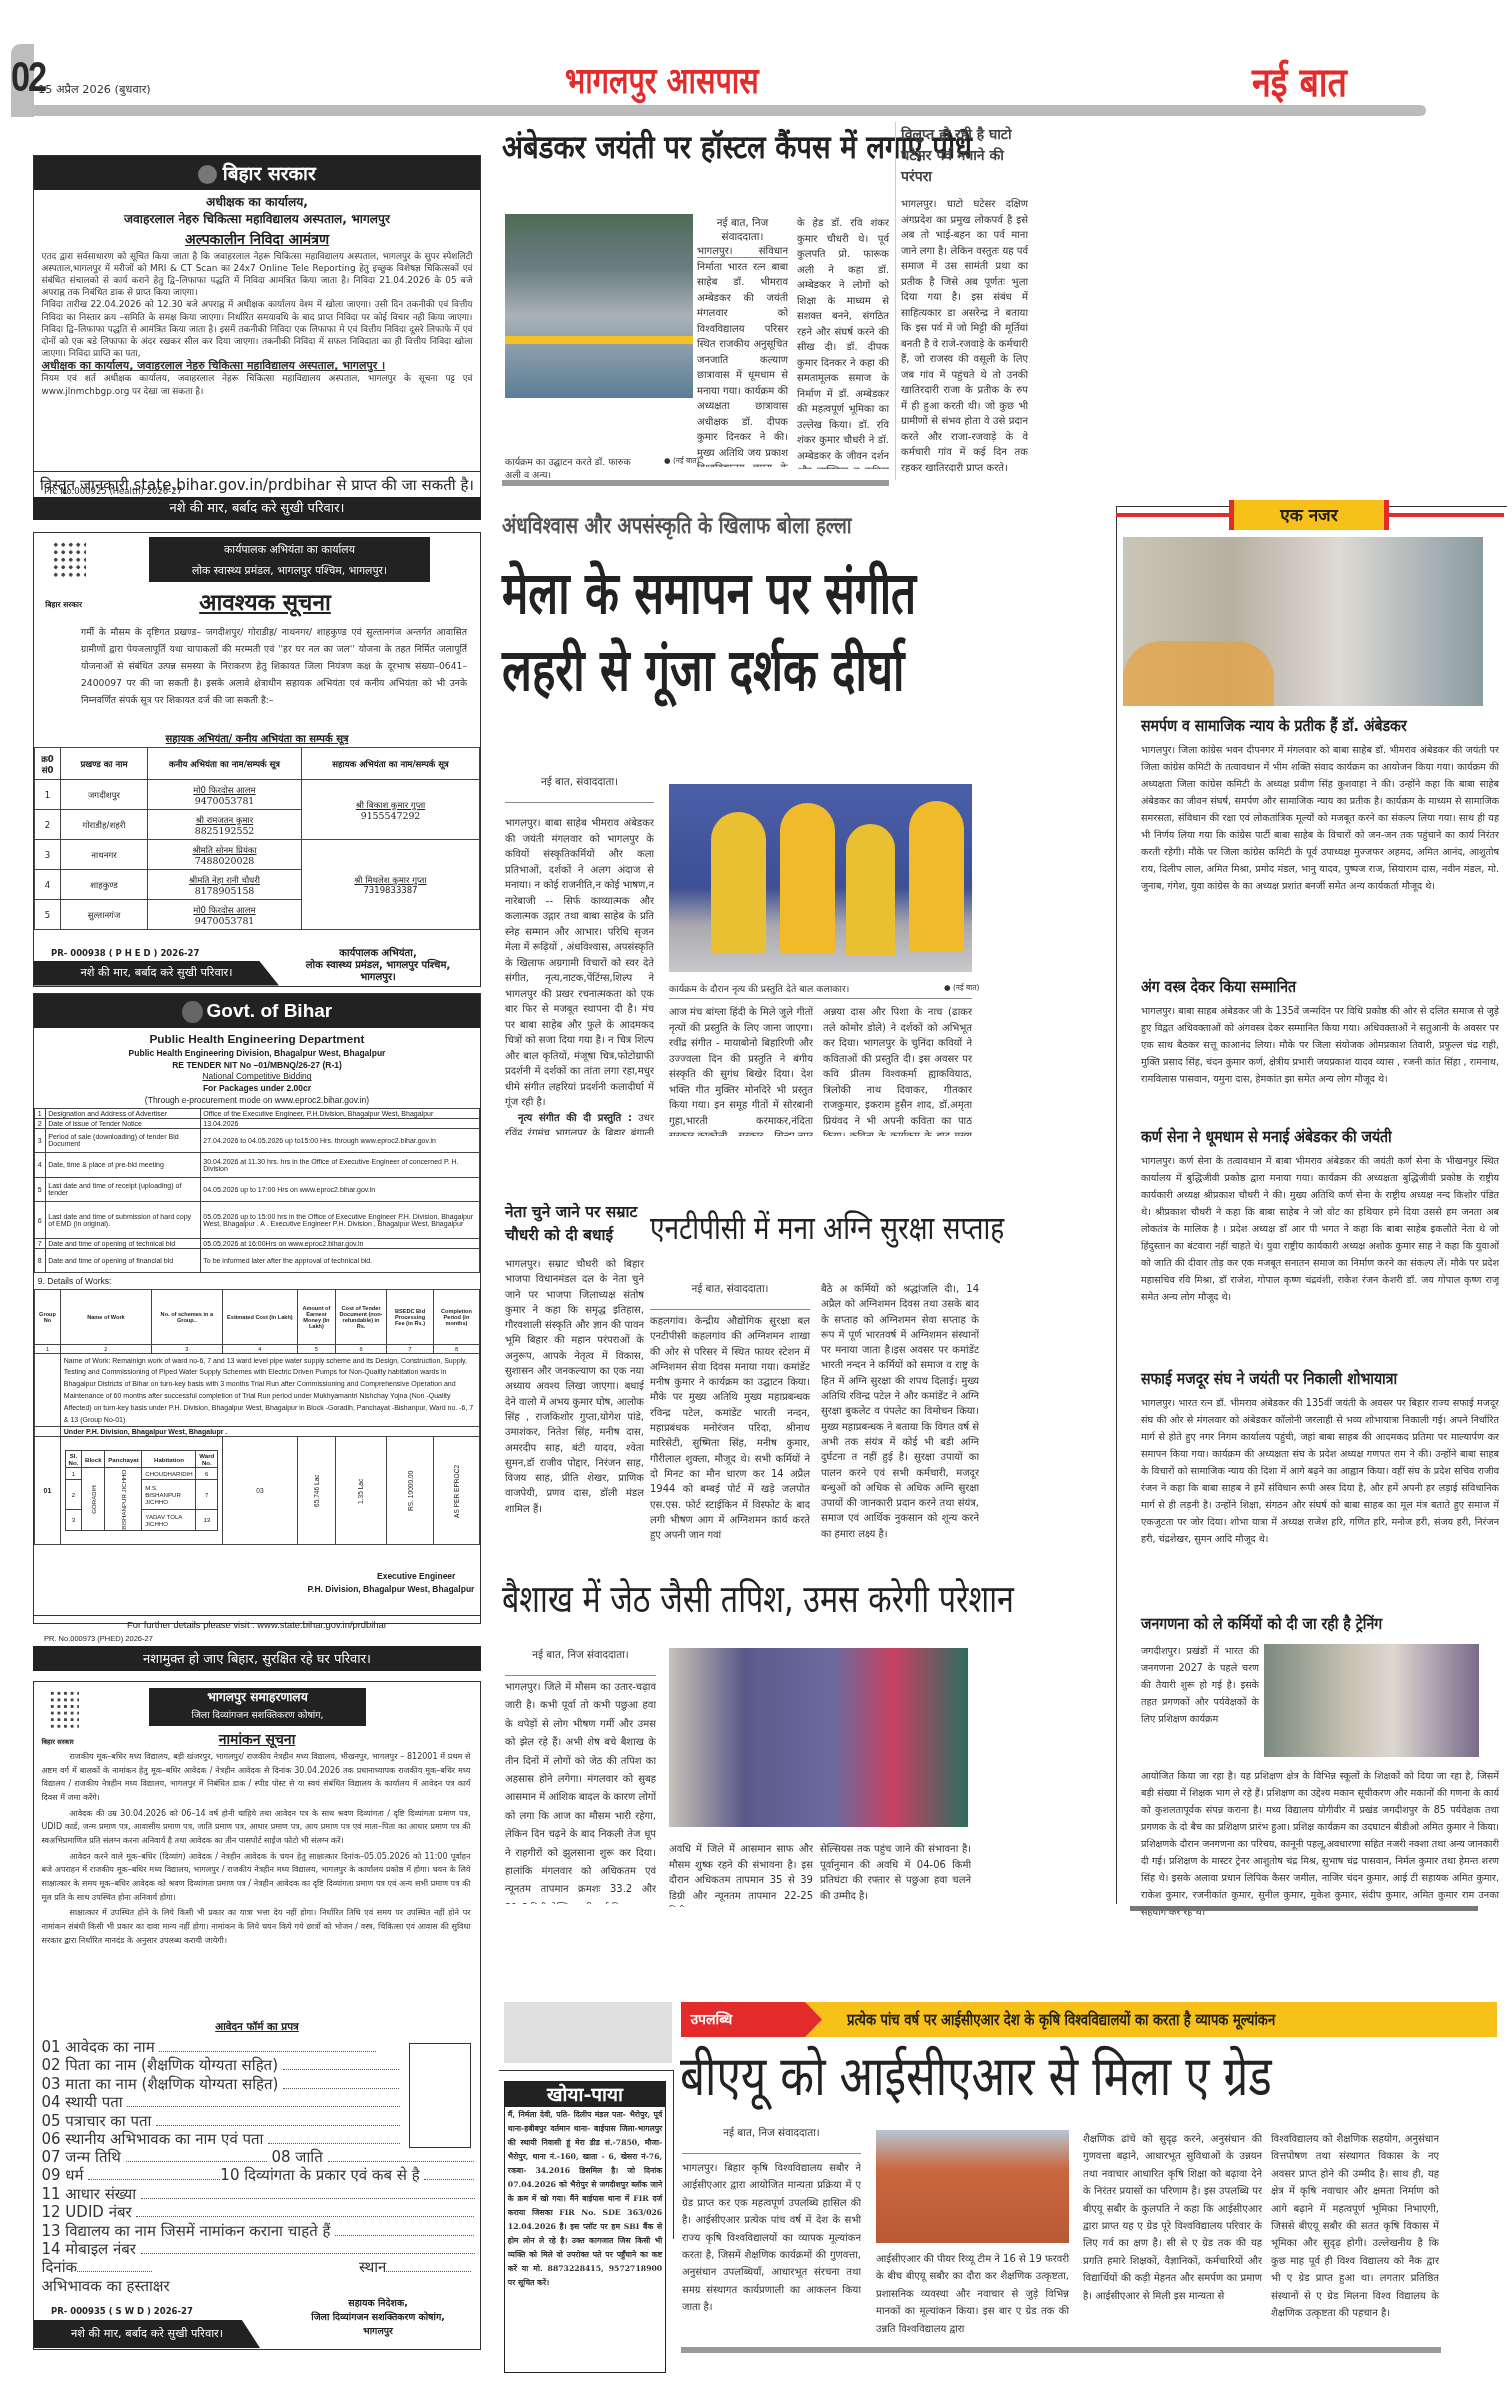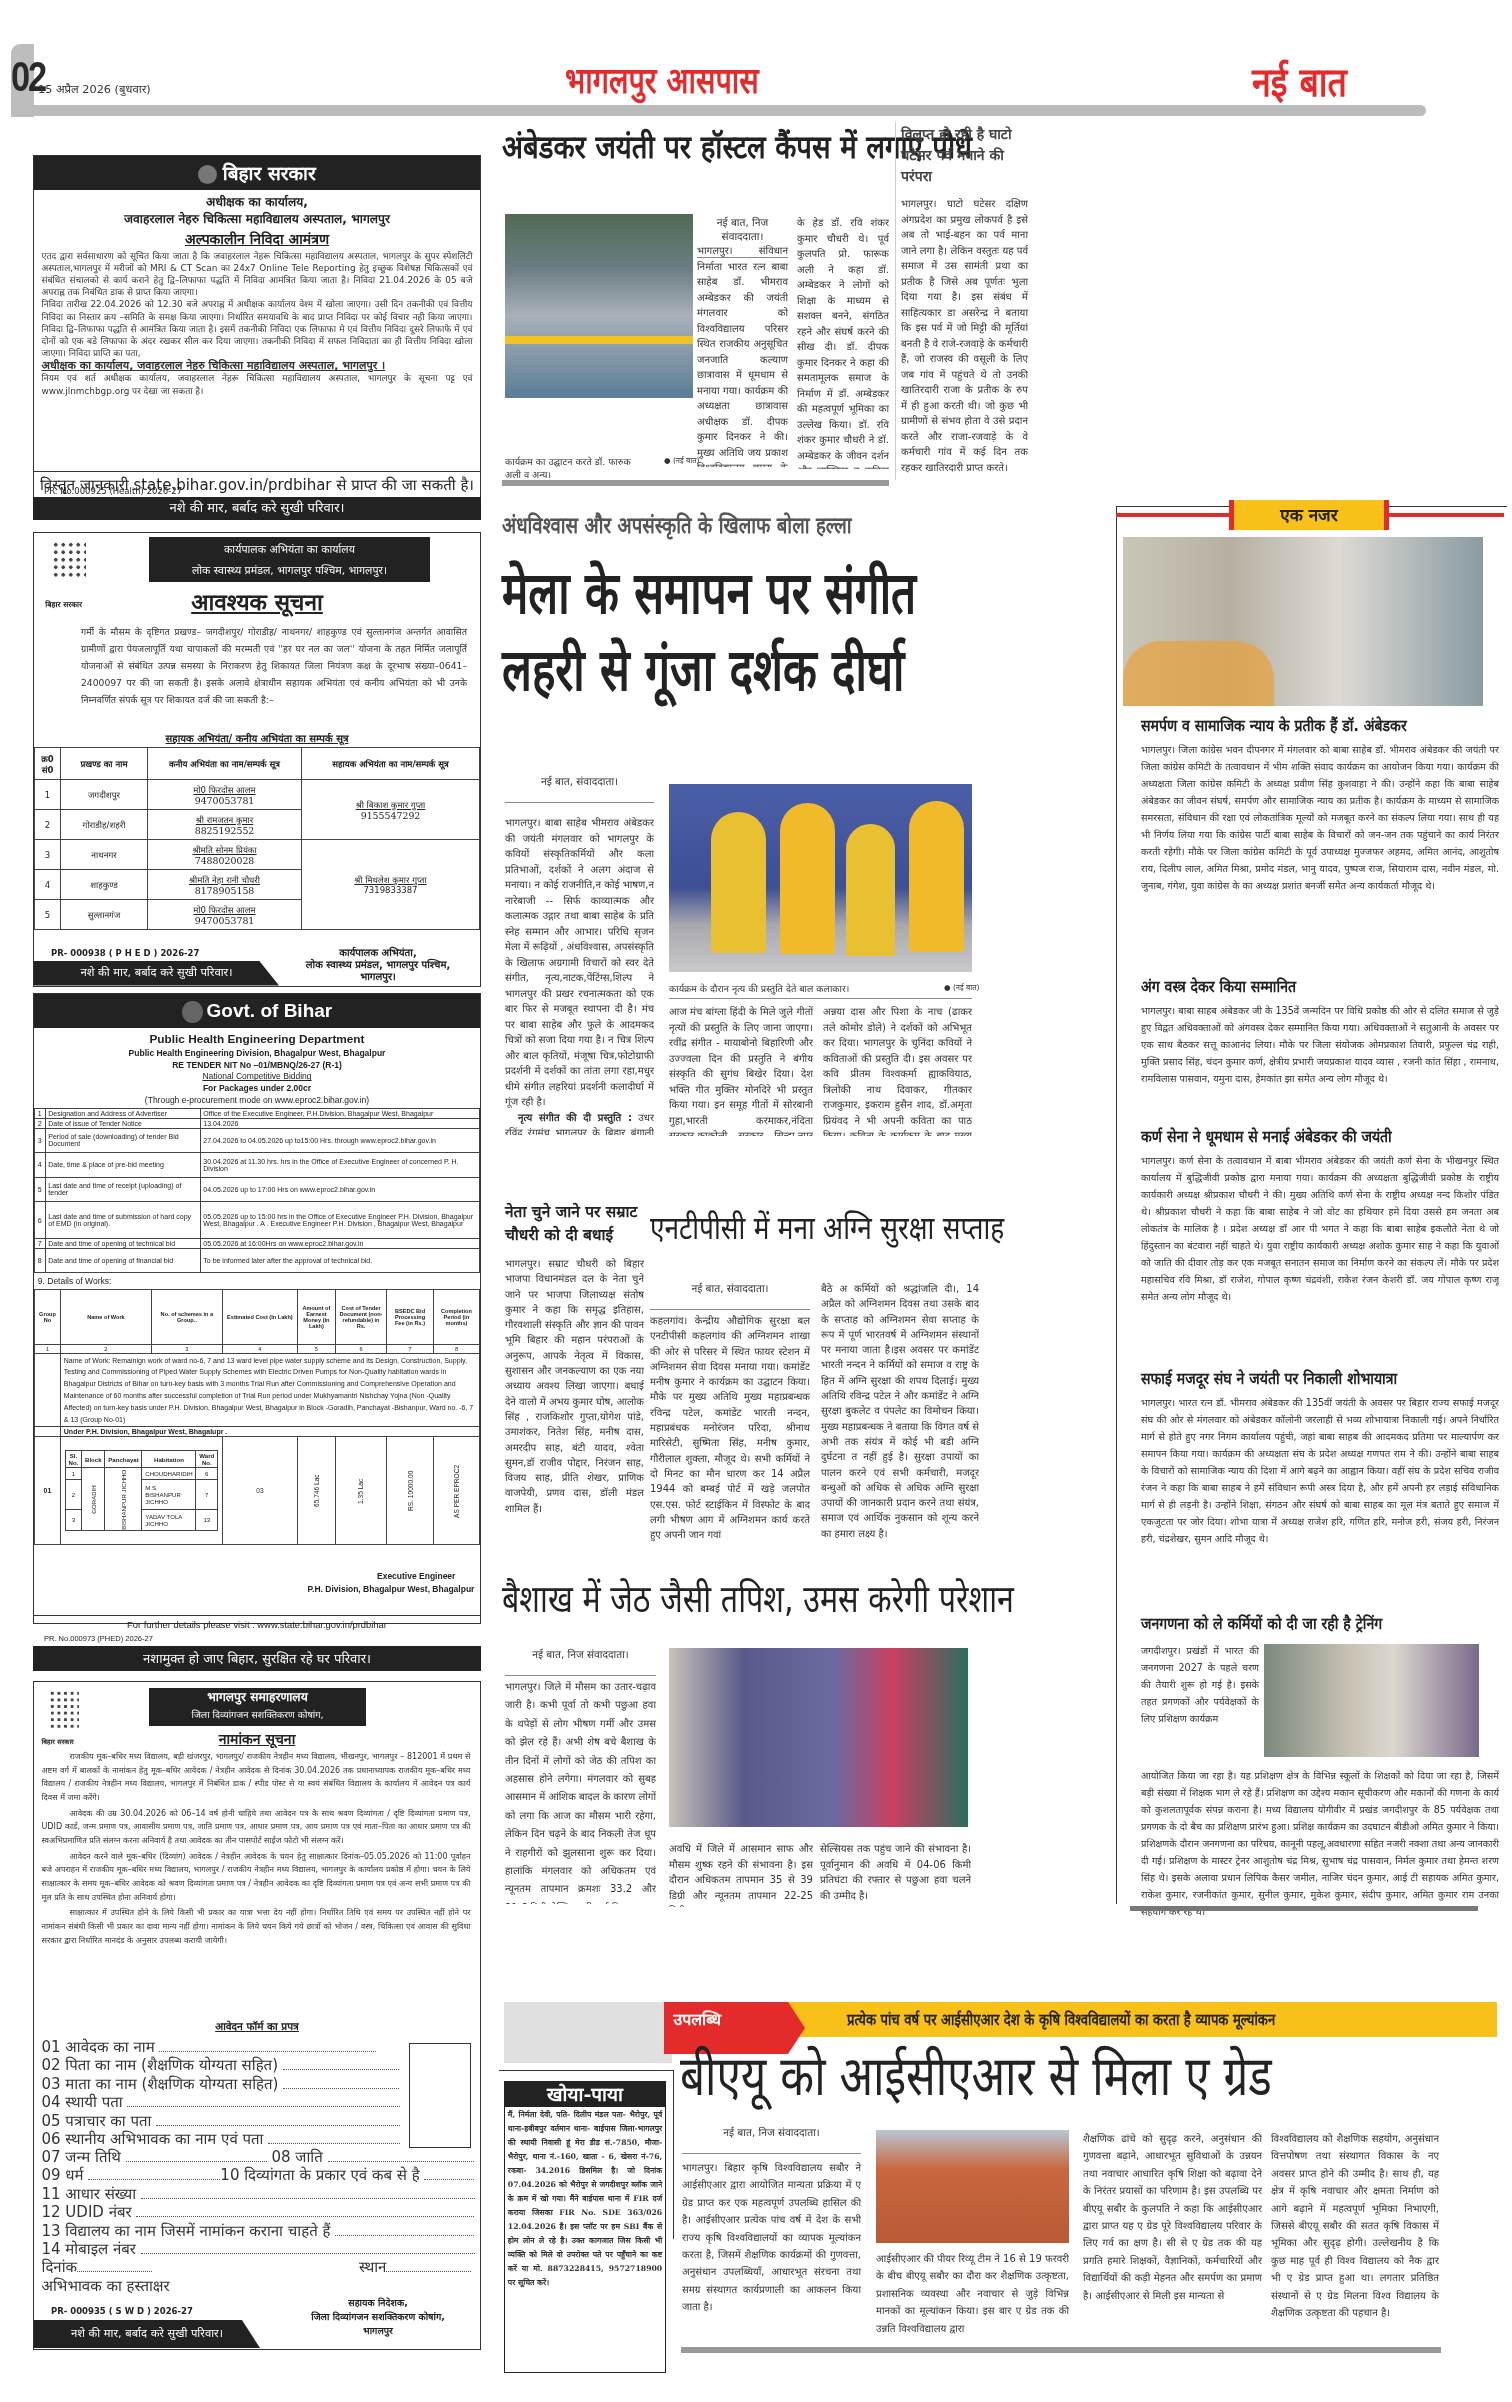--- a/index.html
+++ b/index.html
@@ -58,21 +58,21 @@
 
 <div class="abs box" style="left:33px;top:532px;width:448px;height:455px">
   <div class="abs" style="left:11.3px;top:7.5px;width:47px;height:56px">
     <div style="width:34px;height:38px;margin:0 auto;background:radial-gradient(circle,#444 30%,transparent 32%) 0 0/7.5px 7.5px"></div>
   </div>
   <div class="abs b" style="left:11.3px;top:66px;font-size:7.5px">बिहार सरकार</div>
   <div class="abs blackbar" style="left:115px;top:3.8px;width:281px;height:45px;font-size:10.8px;line-height:21px;padding-top:1.9px">
     <div>कार्यपालक अभियंता का कार्यालय</div>
     <div>लोक स्वास्थ्य प्रमंडल, भागलपुर पश्चिम, भागलपुर।</div>
   </div>
-  <div class="abs tc b u" style="left:0;top:53px;width:100%;font-size:22.6px">आवश्यक सूचना</div>
+  <div class="abs tc b u" style="left:8px;top:53px;width:100%;font-size:22.6px">आवश्यक सूचना</div>
   <div class="abs t" style="left:47px;top:90px;width:386px;font-size:9.2px;line-height:17px">गर्मी के मौसम के दृष्टिगत प्रखण्ड– जगदीशपुर/ गोराडीह/ नाथनगर/ शाहकुण्ड एवं सुल्तानगंज अन्तर्गत आवासित ग्रामीणों द्वारा पेयजलापूर्ति यथा चापाकलों की मरम्मती एवं ''हर घर नल का जल'' योजना के तहत निर्मित जलापूर्ति योजनाओं से संबंधित उत्पन्न समस्या के निराकरण हेतु शिकायत जिला नियंत्रण कक्ष के दूरभाष संख्या–0641–2400097 पर की जा सकती है। इसके अलावे क्षेत्राधीन सहायक अभियंता एवं कनीय अभियंता को भी उनके निम्नवर्णित संपर्क सूत्र पर शिकायत दर्ज की जा सकती है:–</div>
   <div class="abs tc b u" style="left:0;top:198px;width:100%;font-size:10px">सहायक अभियंता/ कनीय अभियंता का सम्पर्क सूत्र</div>
   <div class="abs" style="left:0;top:214px;width:100%">
     <table>
       <tbody>
           <tr style="height:32px">
         <th style="width:26px">क्र0 सं0</th>
         <th style="width:87px">प्रखण्ड का नाम</th>
         <th style="width:154px">कनीय अभियंता का नाम/सम्पर्क सूत्र</th>
         <th>सहायक अभियंता का नाम/सम्पर्क सूत्र</th>
@@ -401,21 +401,21 @@
 <div class="abs col" style="left:820px;top:1841px;width:151px;height:66px;line-height:15.5px">सेल्सियस तक पहुंच जाने की संभावना है। पूर्वानुमान की अवधि में 04-06 किमी प्रतिघंटा की रफ्तार से पछुआ हवा चलने की उम्मीद है।</div>
 
 <div class="abs" style="left:504px;top:2002px;width:168px;height:61px;background:#e0e0e0"></div>
 <div class="abs" style="left:499px;top:2070px;width:175px;border-top:0.9px solid #333;border-right:0.9px solid #333;height:169px"></div>
 <div class="abs" style="left:504px;top:2081px;width:162px;border:1.9px solid #222;height:292px">
   <div class="blackbar" style="font:bold 19px 'DejaVu Serif',serif;height:24.5px;line-height:24.5px">खोया-पाया</div>
   <div class="t" style="font:bold 7.7px 'DejaVu Serif',serif;line-height:14px;padding:1.9px 2.8px">मैं, निर्मला देवी, पति- दिलीप मंडल पता- भैरोपुर, पूर्व थाना-हबीबपुर वर्तमान थाना- बाईपास जिला-भागलपुर की स्थायी निवासी हूं मेरा डीड सं.-7850, मौजा-भैरोपुर, थाना नं.-160, खाता - 6, खेसरा नं-76, रकबा- 34.2016 डिसमिल है। जो दिनांक 07.04.2026 को भैरोपुर से जगदीशपुर ब्लॉक जाने के क्रम में खो गया। मैंने बाईपास थाना में FIR दर्ज कराया जिसका FIR No. SDE 363/026 12.04.2026 है। इस प्लॉट पर हम SBI बैंक से होम लोन ले रहे है। उक्त कागजात जिस किसी भी व्यक्ति को मिले वो उपरोक्त पते पर पहुँचाने का कष्ट करें या मो. 8873228415, 9572718900 पर सूचित करें।</div>
 </div>
 
 <div class="abs" style="left:681px;top:2002px;width:816px;height:35px;background:#f7c11a"></div>
-<div class="abs redtag" style="left:664px;top:2002px;width:141px;height:52px;font-size:16px;line-height:35px;padding-left:9.4px;clip-path:polygon(0 0,88% 0,100% 50%,88% 100%,0 100%)">उपलब्धि</div>
+<div class="abs redtag" style="left:681px;top:2002px;width:141px;height:35px;font-size:14px;line-height:35px;padding-left:9.4px;clip-path:polygon(0 0,88% 0,100% 50%,88% 100%,0 100%)">उपलब्धि</div>
 <div class="abs hl" style="left:847px;top:2008px;font-size:16px;transform:scaleX(.82)">प्रत्येक पांच वर्ष पर आईसीएआर देश के कृषि विश्वविद्यालयों का करता है व्यापक मूल्यांकन</div>
 <div class="abs hl" style="left:680px;top:2036px;font-size:55px;font-weight:normal;transform:scaleX(.8)">बीएयू को आईसीएआर से मिला ए ग्रेड</div>
 <div class="abs byline" style="left:682px;top:2125px;width:179px">नई बात, निज संवाददाता।</div>
 <div class="abs col" style="left:682px;top:2159px;width:179px;height:179px;line-height:17.4px">भागलपुर। बिहार कृषि विश्वविद्यालय सबौर ने आईसीएआर द्वारा आयोजित मान्यता प्रक्रिया में ए ग्रेड प्राप्त कर एक महत्वपूर्ण उपलब्धि हासिल की है। आईसीएआर प्रत्येक पांच वर्ष में देश के सभी राज्य कृषि विश्वविद्यालयों का व्यापक मूल्यांकन करता है, जिसमें शैक्षणिक कार्यक्रमों की गुणवत्ता, अनुसंधान उपलब्धियाँ, आधारभूत संरचना तथा समग्र संस्थागत कार्यप्रणाली का आकलन किया जाता है।</div>
 <div class="abs photo" style="left:876px;top:2130px;width:193px;height:113px;background:linear-gradient(180deg,#b8c6d4 0%,#c9673f 35%,#b85a35 100%)"></div>
 <div class="abs col" style="left:876px;top:2250px;width:193px;height:89px;line-height:17.4px">आईसीएआर की पीयर रिव्यू टीम ने 16 से 19 फरवरी के बीच बीएयू सबौर का दौरा कर शैक्षणिक उत्कृष्टता, प्रशासनिक व्यवस्था और नवाचार से जुड़े विभिन्न मानकों का मूल्यांकन किया। इस बार ए ग्रेड तक की उन्नति विश्वविद्यालय द्वारा</div>
 <div class="abs col" style="left:1083px;top:2130px;width:179px;height:212px;line-height:17.4px">शैक्षणिक ढांचे को सुदृढ़ करने, अनुसंधान की गुणवत्ता बढ़ाने, आधारभूत सुविधाओं के उन्नयन तथा नवाचार आधारित कृषि शिक्षा को बढ़ावा देने के निरंतर प्रयासों का परिणाम है। इस उपलब्धि पर बीएयू सबौर के कुलपति ने कहा कि आईसीएआर द्वारा प्राप्त यह ए ग्रेड पूरे विश्वविद्यालय परिवार के लिए गर्व का क्षण है। सी से ए ग्रेड तक की यह प्रगति हमारे शिक्षकों, वैज्ञानिकों, कर्मचारियों और विद्यार्थियों की कड़ी मेहनत और समर्पण का प्रमाण है। आईसीएआर से मिली इस मान्यता से</div>
 <div class="abs col" style="left:1271px;top:2130px;width:168px;height:212px;line-height:17.4px">विश्वविद्यालय को शैक्षणिक सहयोग, अनुसंधान वित्तपोषण तथा संस्थागत विकास के नए अवसर प्राप्त होने की उम्मीद है। साथ ही, यह क्षेत्र में कृषि नवाचार और क्षमता निर्माण को आगे बढ़ाने में महत्वपूर्ण भूमिका निभाएगी, जिससे बीएयू सबौर की सतत कृषि विकास में भूमिका और सुदृढ़ होगी। उल्लेखनीय है कि कुछ माह पूर्व ही विश्व विद्यालय को नैक द्वार भी ए ग्रेड प्राप्त हुआ था। लगतार प्रतिष्ठित संस्थानों से ए ग्रेड मिलना विश्व विद्यालय के शैक्षणिक उत्कृष्टता की पहचान है।</div>
 <div class="abs graybar" style="left:681px;top:2347px;width:760px"></div>
 

